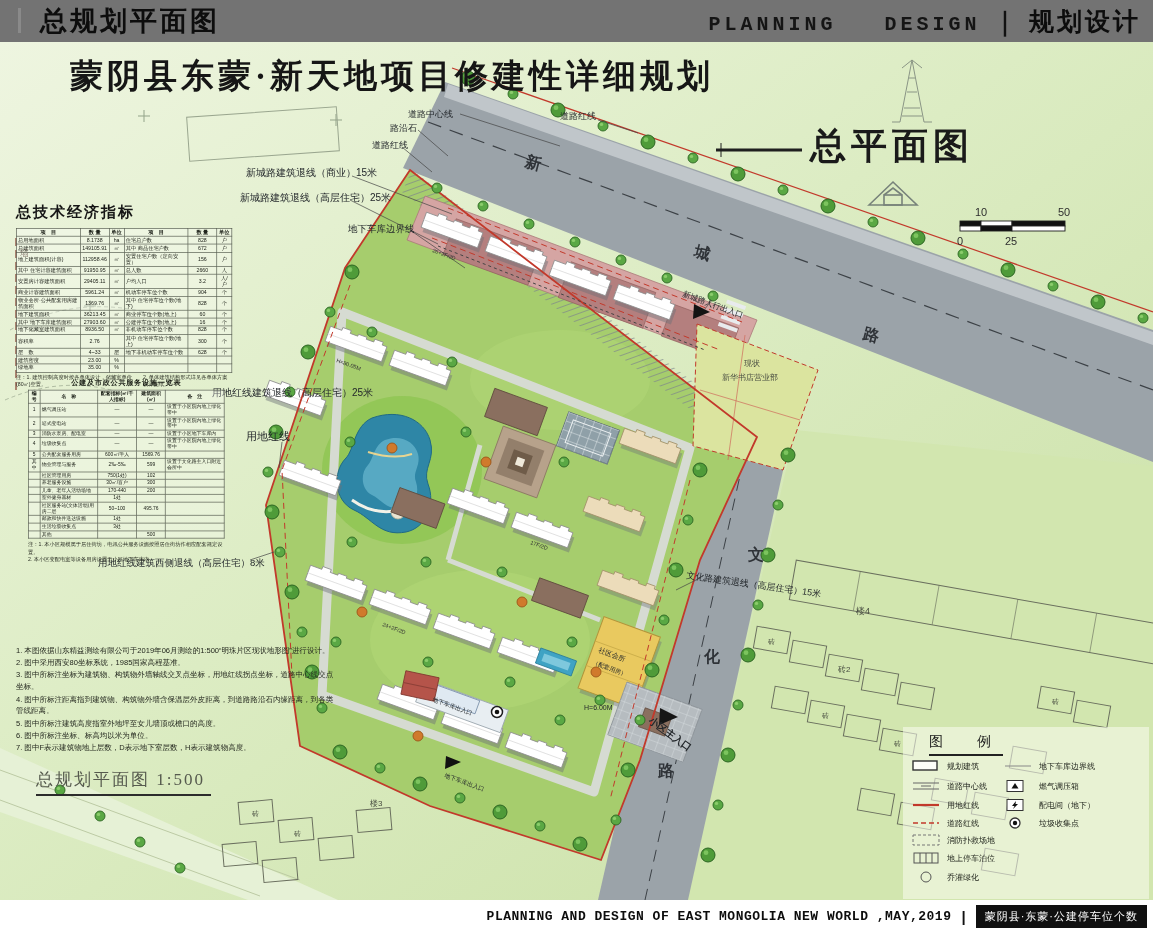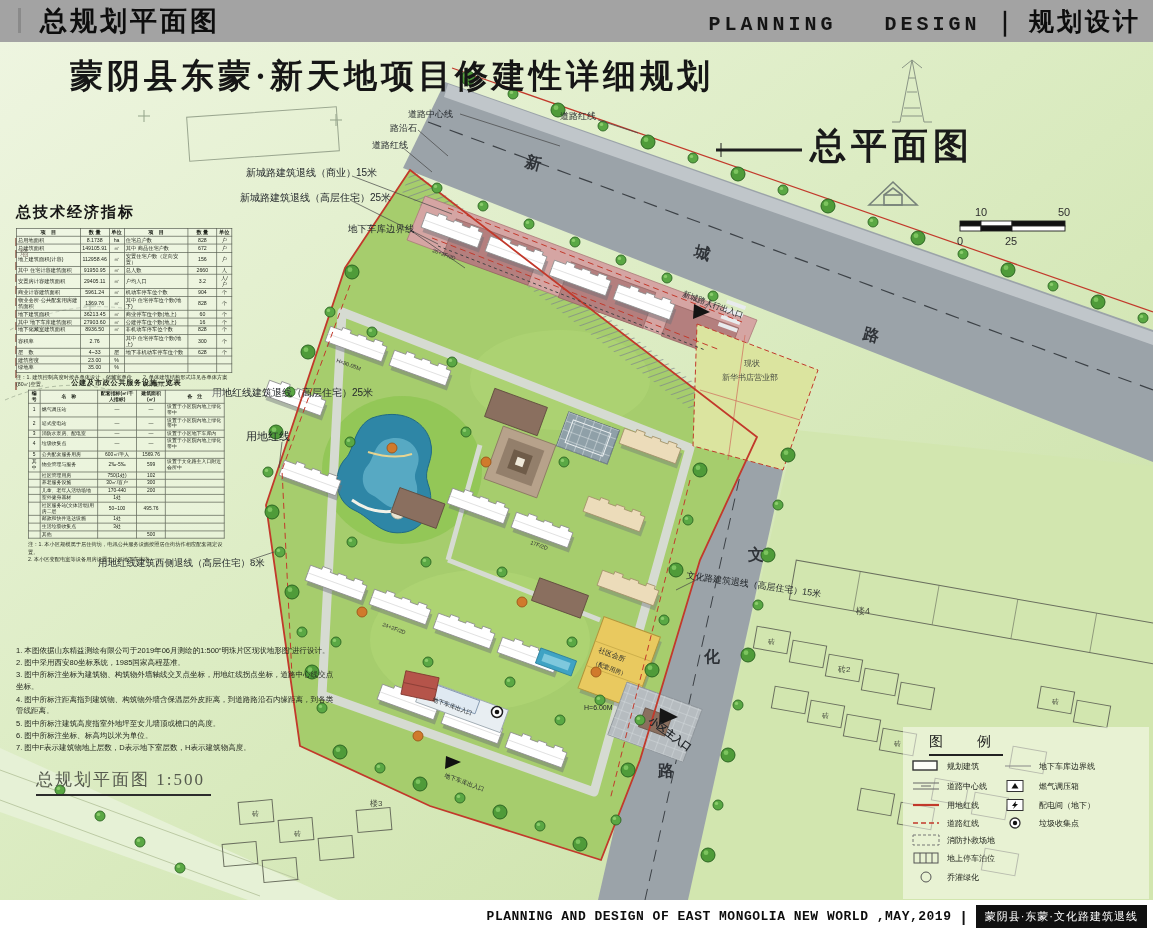--- a/index.html
+++ b/index.html
@@ -1,19 +1,19 @@
 <!DOCTYPE html>
 <html><head>
 <meta charset="utf-8">
 <style>
   html,body{margin:0;padding:0;background:#fff;}
   .page{position:relative;width:1153px;height:933px;background:#fff;overflow:hidden;
         font-family:"Liberation Sans",sans-serif;color:#111;}
   
-  .topbar{position:absolute;left:0;top:0;width:1153px;height:42px;background:#a3a3a3;z-index:30;text-align:right;}
+  .topbar{position:absolute;left:0;top:0;width:1153px;height:42px;background:#737373;z-index:30;text-align:right;}
   .vbar{position:absolute;left:18px;top:8px;width:3px;height:25px;background:#8a8a8a;}
   .lt{position:absolute;left:40px;top:3px;font-size:27px;font-weight:bold;letter-spacing:3px;color:#0d0d0d;}
   .rt{position:absolute;right:12px;top:5px;display:flex;align-items:baseline;gap:12px;}
   .r-en{font-family:"Liberation Mono",monospace;font-size:20px;font-weight:600;letter-spacing:4px;white-space:pre;color:#151515;}
   .r-div{font-size:25px;font-weight:bold;color:#111;}
   .r-cn{font-size:25px;font-weight:bold;letter-spacing:3px;color:#0d0d0d;}
   
   .footer{position:absolute;left:0;top:900px;width:1153px;height:33px;background:#fff;z-index:30;
           display:flex;align-items:center;justify-content:flex-end;gap:10px;padding-right:6px;box-sizing:border-box;}
   .f-en{font-family:"Liberation Mono",monospace;font-size:13px;font-weight:700;letter-spacing:.5px;color:#0d0d0d;white-space:pre;}
@@ -932,16 +932,16 @@
           <circle cx="12" cy="7" r="5" fill="#fff" stroke="#333" stroke-width="1.3"></circle>
           <circle cx="12" cy="7" r="2.2" fill="#111"></circle>
         </svg>
       <span class="lg-label">垃圾收集点</span>
     </div>
   </div>
 
   <div class="footer">
     <span class="f-en">PLANNING AND DESIGN OF EAST MONGOLIA NEW WORLD ,MAY,2019</span>
     <span class="f-div">|</span>
-    <span class="badge">蒙阴县·东蒙·文化路建筑退线</span>
+    <span class="badge">蒙阴县·东蒙·公建停车位个数</span>
   </div>
 
 </div>
 
 </body></html>

